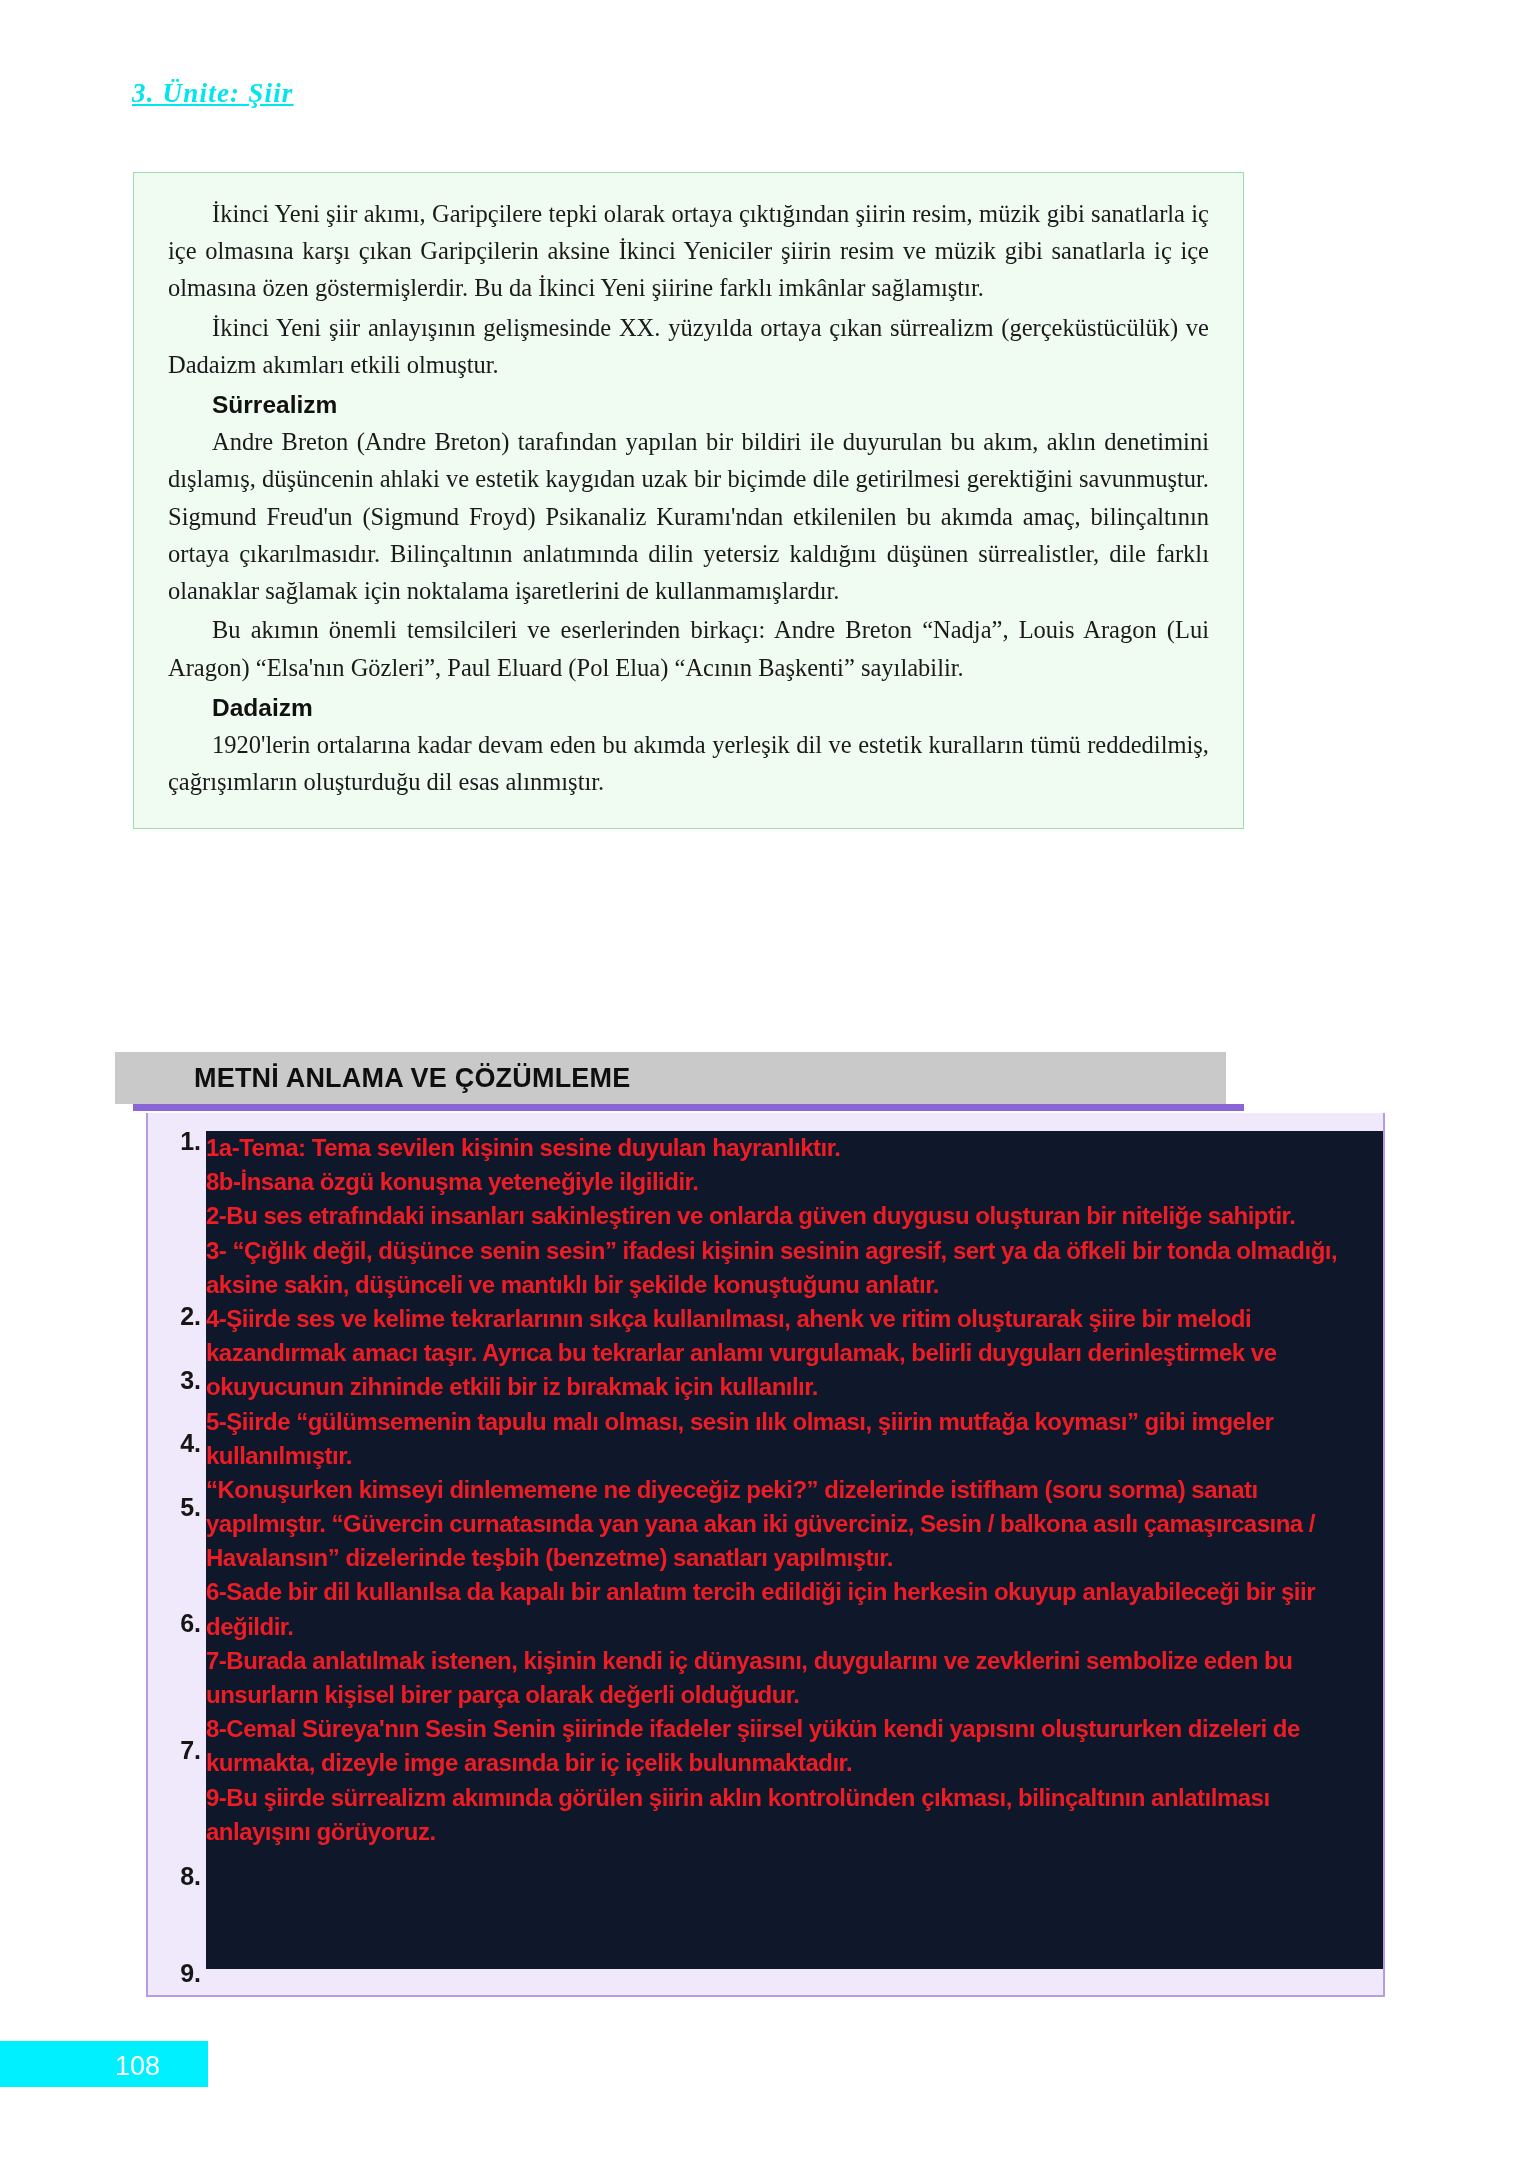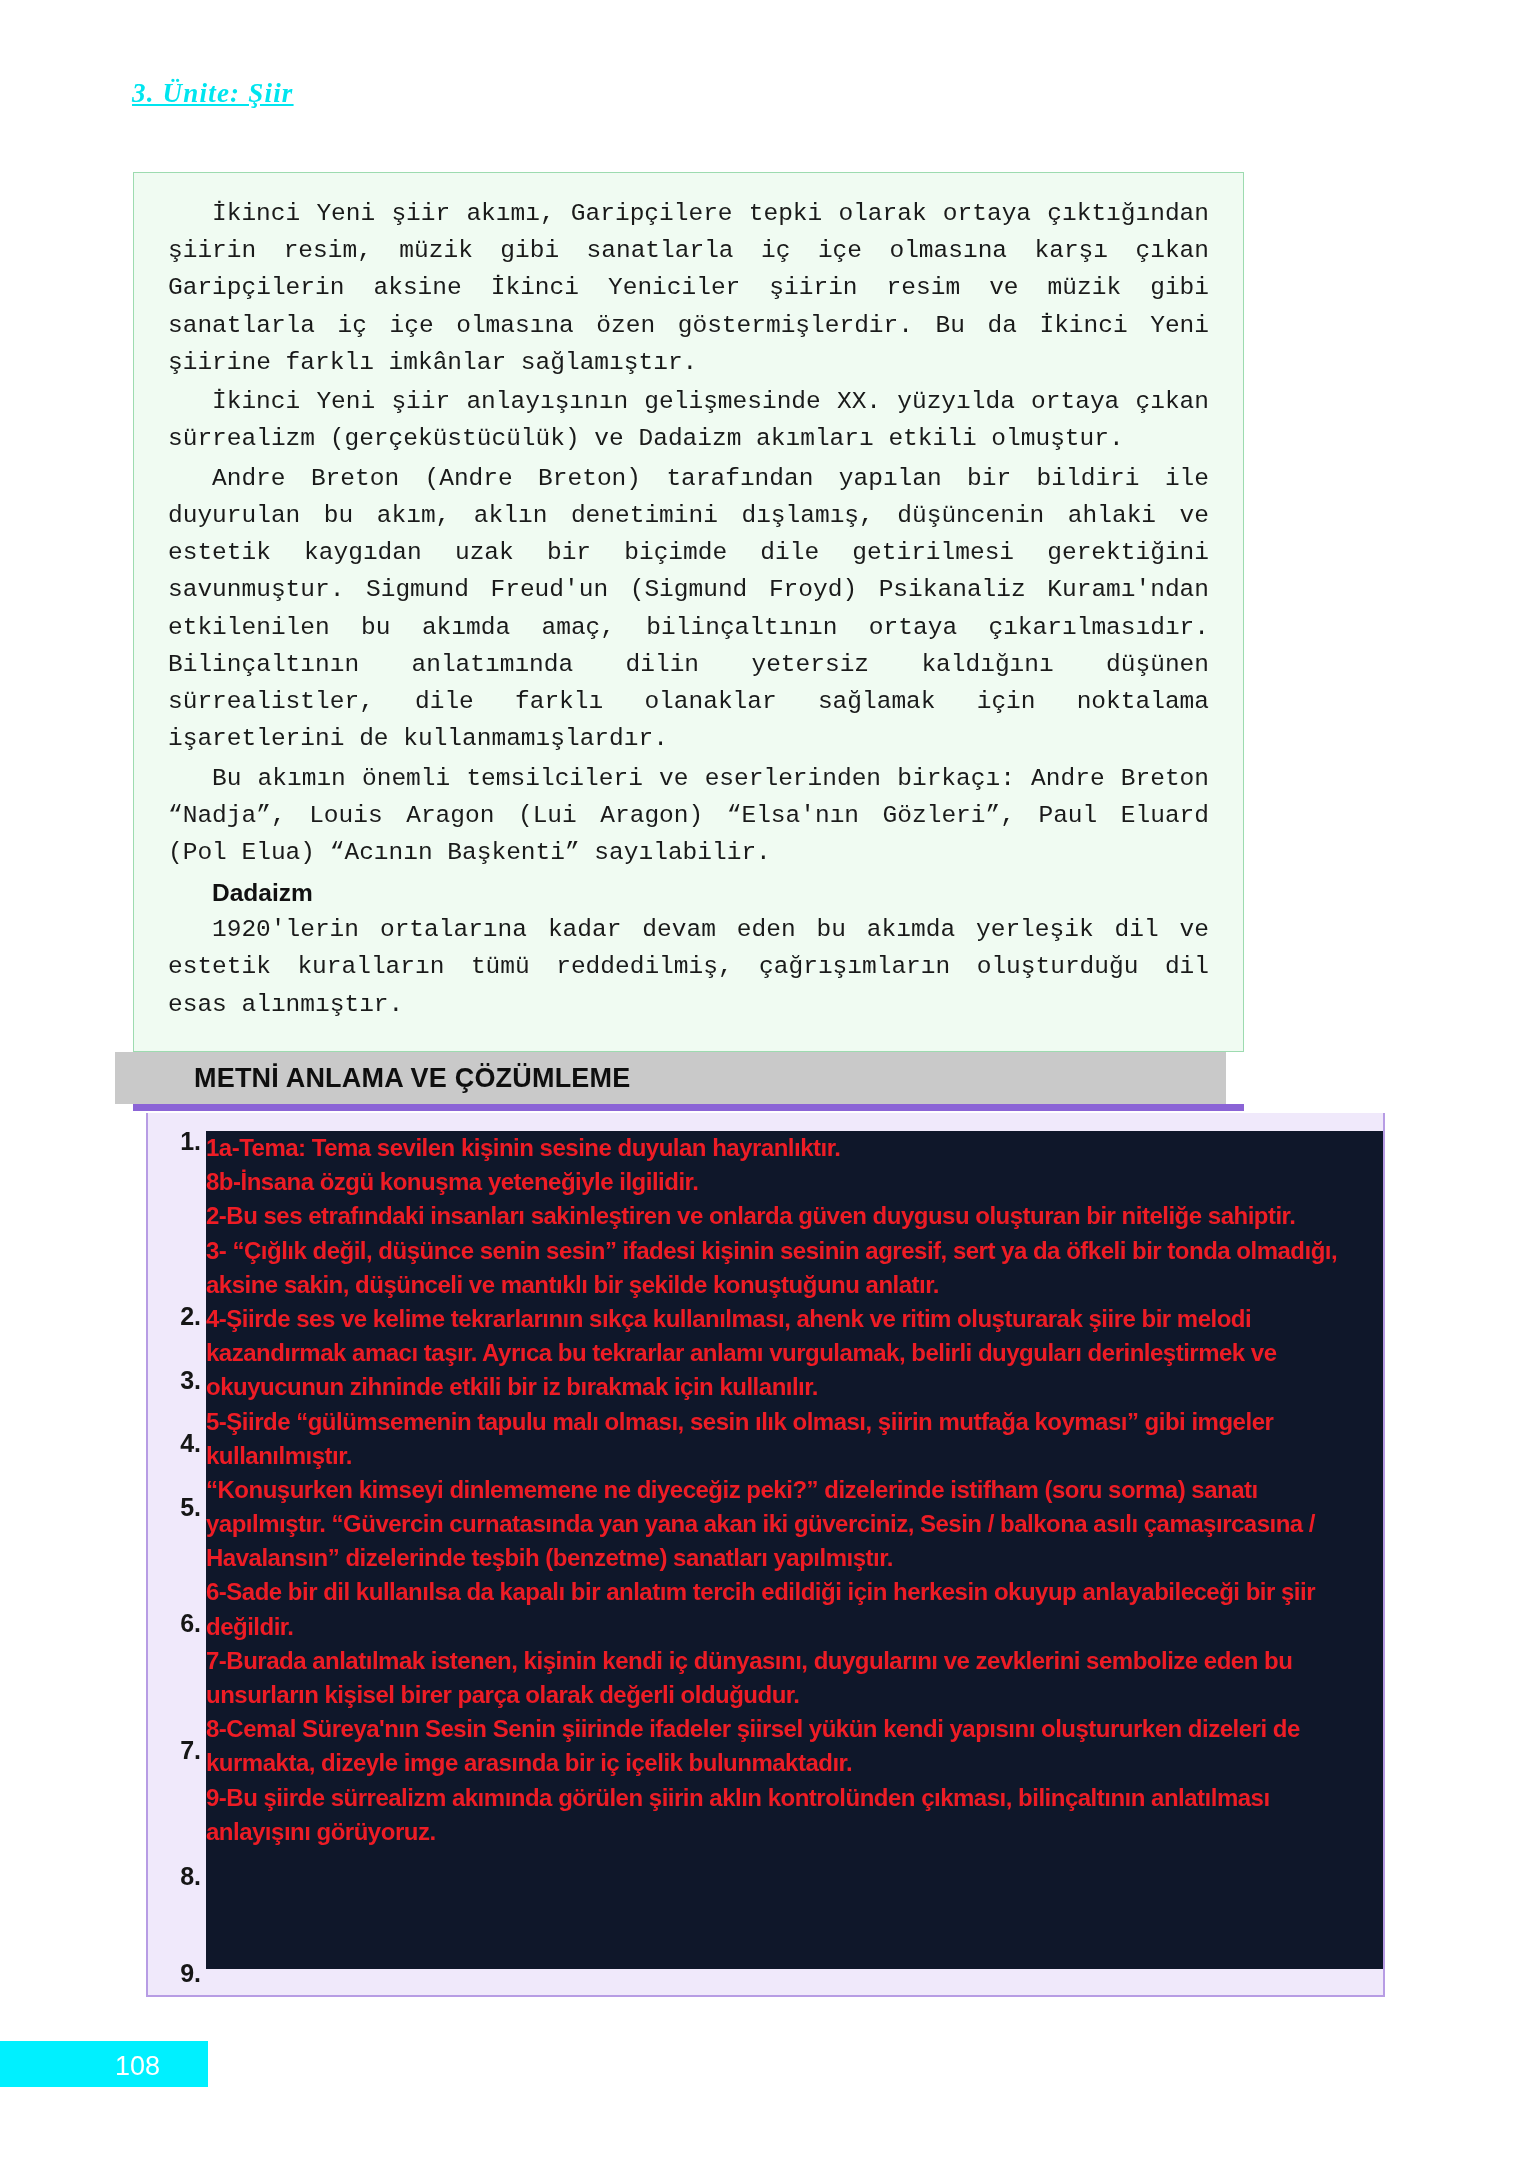--- a/index.html
+++ b/index.html
@@ -36,21 +36,21 @@
     left: 133px;
     top: 172px;
     width: 1111px;
     box-sizing: border-box;
     background: #f0fbf2;
     border: 1.5px solid #9ddbb0;
     padding: 22px 34px 26px 34px;
   }
   .info-box p {
     margin: 0 0 2px 0;
-    font-family: Liberation Mono, monospace;
+    font-family: Liberation Serif, serif;
     font-size: 24.5px;
     line-height: 1.52;
     color: #1a1a1a;
     text-align: justify;
     text-indent: 44px;
     text-justify: inter-word;
     hyphens: manual;
   }
   .info-box h3 {
     margin: 8px 0 4px 0;
@@ -167,20 +167,21 @@
   }
 </style>
 </head>
 <body>
 
 <div class="running-head">3. Ünite: Şiir</div>
 
 <div class="info-box">
   <p>İkinci Yeni şiir akımı, Garipçilere tepki olarak ortaya çıktığından şiirin resim, müzik gibi sanatlarla iç içe olmasına karşı çıkan Garipçilerin aksine İkinci Yeniciler şiirin resim ve müzik gibi sanatlarla iç içe olmasına özen göstermişlerdir. Bu da İkinci Yeni şiirine farklı imkânlar sağlamıştır.</p>
   <p>İkinci Yeni şiir anlayışının gelişmesinde XX. yüzyılda ortaya çıkan sürrealizm (gerçeküstücülük) ve Dadaizm akımları etkili olmuştur.</p>
+  <h3>Sürrealizm</h3>
   <p>Andre Breton (Andre Breton) tarafından yapılan bir bildiri ile duyurulan bu akım, aklın denetimini dışlamış, düşüncenin ahlaki ve estetik kaygıdan uzak bir biçimde dile getirilmesi gerektiğini savunmuştur. Sigmund Freud'un (Sigmund Froyd) Psikanaliz Kuramı'ndan etkilenilen bu akımda amaç, bilinçaltının ortaya çıkarılmasıdır. Bilinçaltının anlatımında dilin yetersiz kaldığını düşünen sürrealistler, dile farklı olanaklar sağlamak için noktalama işaretlerini de kullanmamışlardır.</p>
   <p>Bu akımın önemli temsilcileri ve eserlerinden birkaçı: Andre Breton “Nadja”, Louis Aragon (Lui Aragon) “Elsa'nın Gözleri”, Paul Eluard (Pol Elua) “Acının Başkenti” sayılabilir.</p>
   <h3>Dadaizm</h3>
   <p>1920'lerin ortalarına kadar devam eden bu akımda yerleşik dil ve estetik kuralların tümü reddedilmiş, çağrışımların oluşturduğu dil esas alınmıştır.</p>
 </div>
 
 <div class="section-bar">
   <span class="section-title">METNİ ANLAMA VE ÇÖZÜMLEME</span>
 </div>
 <div class="section-rule"></div>

